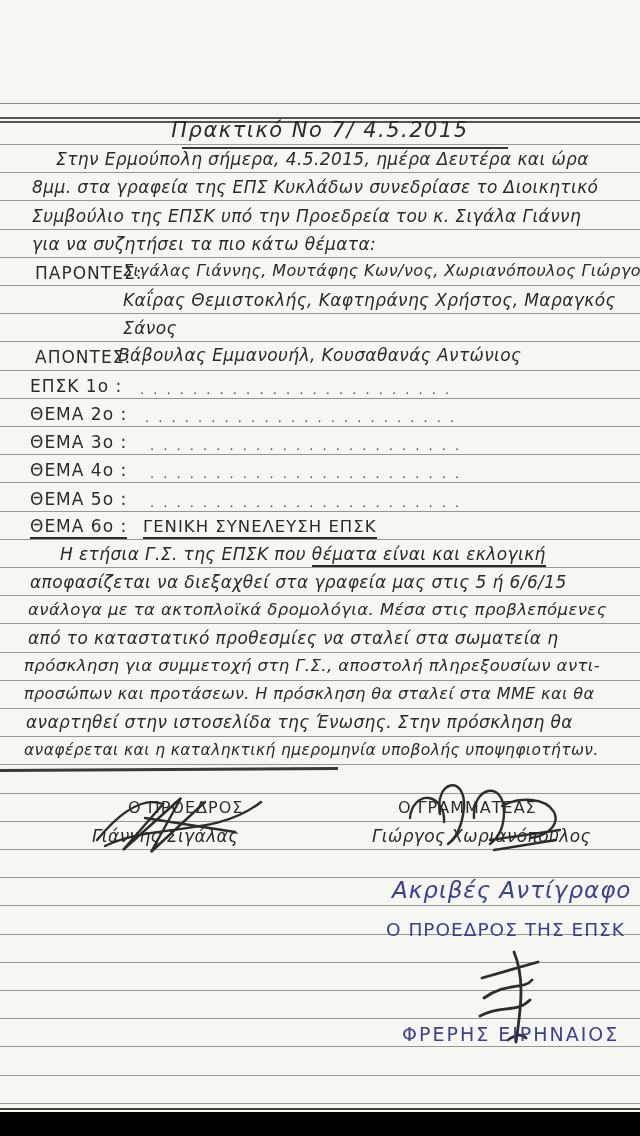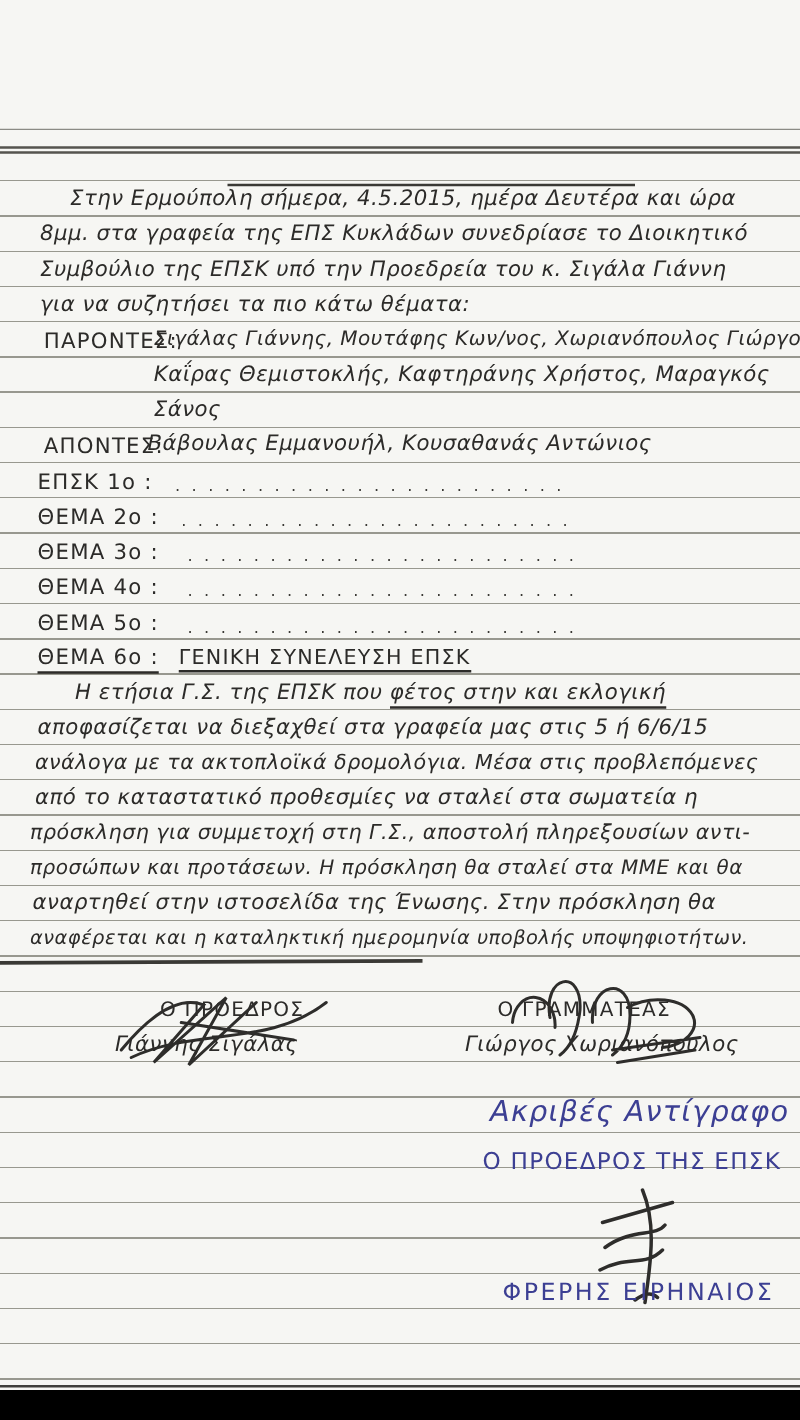--- a/index.html
+++ b/index.html
@@ -26,20 +26,21 @@
 </head>
 <body>
 
 <div class="page">
 
   <div class="rule-thin" style="top:103px"></div>
   <div class="rule-heavy" style="top:117px"></div>
   <div class="rule-heavy" style="top:121px"></div>
   <div class="ruled"></div>
 
+  <div class="hw title" style="top:118px">Πρακτικό Νο 7/ 4.5.2015</div>
   <div class="title-underline" style="top:147px;left:182px;width:326px"></div>
 
   <div class="hw" style="top:147px;left:56px">Στην Ερμούπολη σήμερα,  4.5.2015, ημέρα Δευτέρα και ώρα</div>
   <div class="hw" style="top:175px;left:32px">8μμ. στα γραφεία της ΕΠΣ Κυκλάδων συνεδρίασε το Διοικητικό</div>
   <div class="hw" style="top:232px;left:32px">για να συζητήσει τα πιο κάτω θέματα:</div>
   <div class="hw" style="top:204px;left:32px">Συμβούλιο της ΕΠΣΚ υπό την Προεδρεία του κ. Σιγάλα Γιάννη</div>
 
   <div class="hw hw-caps" style="top:261px;left:35px">ΠΑΡΟΝΤΕΣ:</div>
   <div class="hw" style="top:259px;left:123px;font-size:16px">Σιγάλας Γιάννης,  Μουτάφης Κων/νος,  Χωριανόπουλος Γιώργος,</div>
   <div class="hw" style="top:288px;left:123px">Καΐρας Θεμιστοκλής,  Καφτηράνης Χρήστος,  Μαραγκός</div>
@@ -62,21 +63,21 @@
 
   <div class="hw hw-caps" style="top:487px;left:30px;font-size:17px">ΘΕΜΑ 5ο :</div>
   <div class="hw dots" style="top:491px;left:150px">. . . . . . . . . . . . . . . . . . . . . . . .</div>
 
   <div class="hw" style="top:514px;left:30px">
     <span class="hw-caps u-ink" style="font-size:17px">ΘΕΜΑ 6ο :</span>
     <span class="hw-caps u-ink" style="font-size:16.5px;margin-left:10px">ΓΕΝΙΚΗ ΣΥΝΕΛΕΥΣΗ ΕΠΣΚ</span>
   </div>
 
   <div class="hw" style="top:542px;left:60px">
-    <span>Η ετήσια Γ.Σ. της ΕΠΣΚ που </span><span class="u-ink">φέτος στην και εκλογική</span>
+    <span>Η ετήσια Γ.Σ. της ΕΠΣΚ που </span><span class="u-ink">θέματα είναι και εκλογική</span>
   </div>
   <div class="hw" style="top:570px;left:30px">αποφασίζεται να διεξαχθεί στα γραφεία μας στις 5 ή 6/6/15</div>
   <div class="hw" style="top:598px;left:28px;font-size:16.5px">ανάλογα με τα ακτοπλοϊκά δρομολόγια. Μέσα στις προβλεπόμενες</div>
   <div class="hw" style="top:626px;left:28px">από το καταστατικό προθεσμίες να σταλεί στα σωματεία η</div>
   <div class="hw" style="top:654px;left:24px;font-size:16.5px">πρόσκληση για συμμετοχή στη Γ.Σ., αποστολή πληρεξουσίων αντι-</div>
   <div class="hw" style="top:682px;left:24px;font-size:16px">προσώπων και προτάσεων. Η πρόσκληση θα σταλεί στα ΜΜΕ και θα</div>
   <div class="hw" style="top:710px;left:26px">αναρτηθεί στην ιστοσελίδα της Ένωσης. Στην πρόσκληση θα</div>
   <div class="hw" style="top:738px;left:24px;font-size:15.5px">αναφέρεται και η καταληκτική ημερομηνία υποβολής υποψηφιοτήτων.</div>
 
   <div class="hand-rule" style="top:768px;left:0;width:338px;transform:rotate(-.3deg)"></div>

